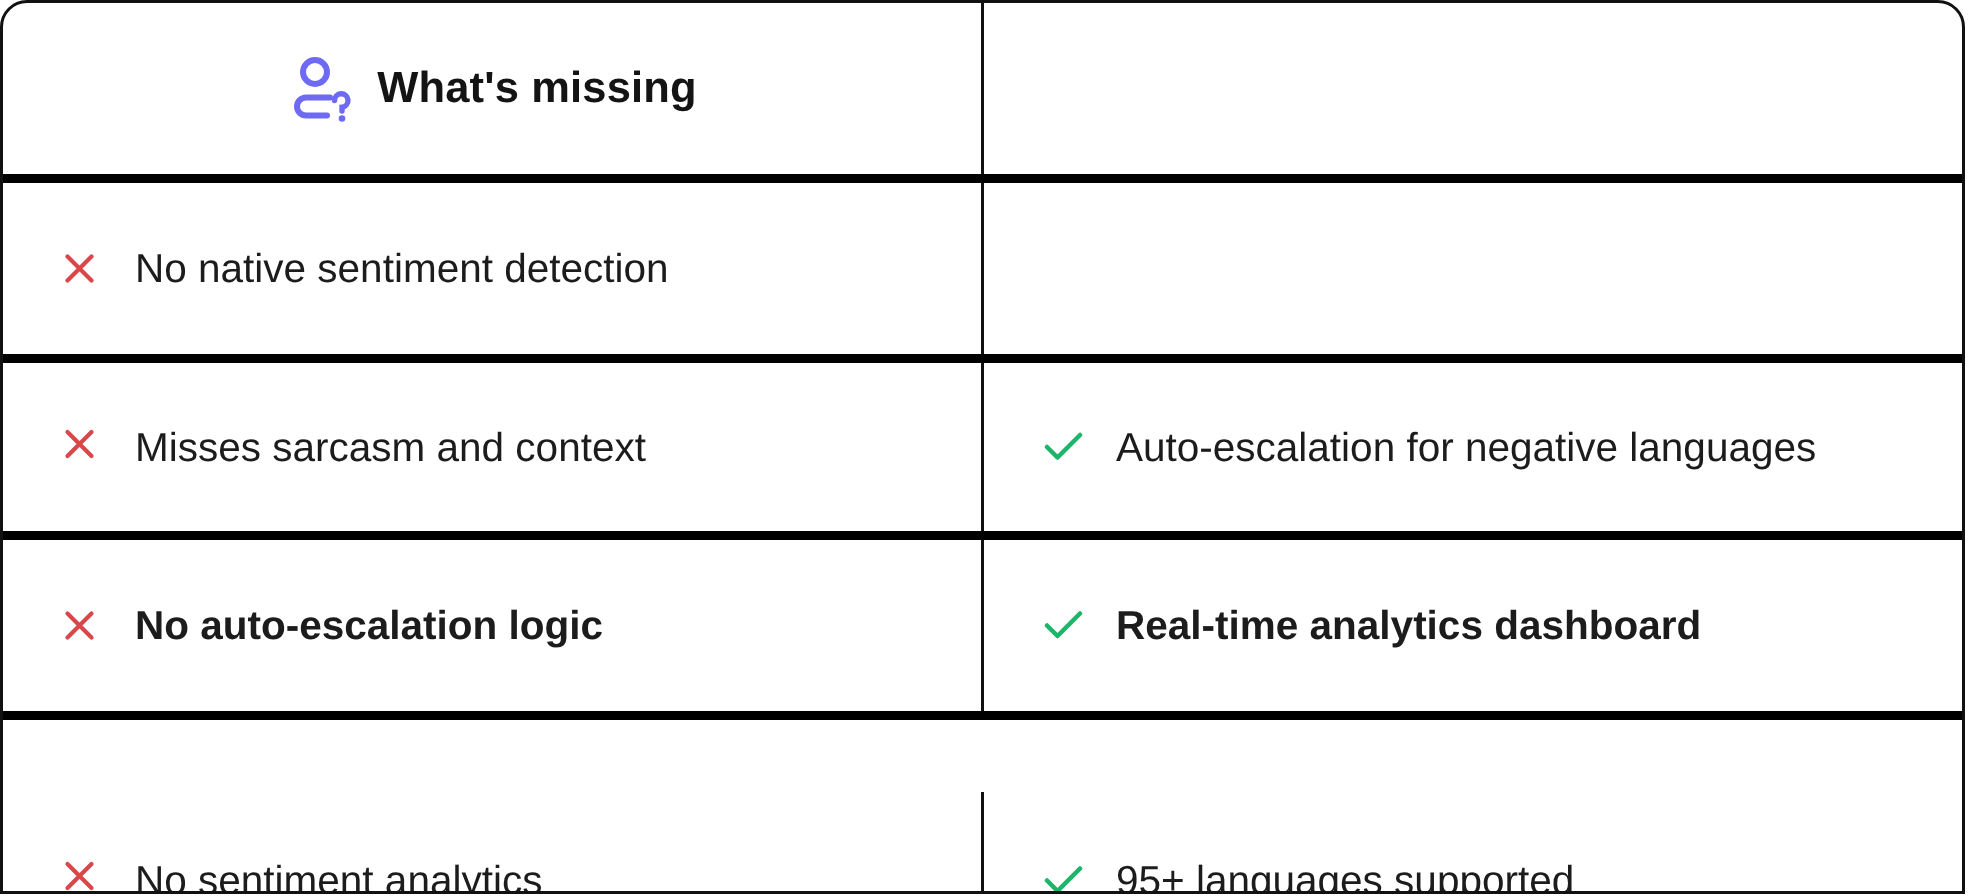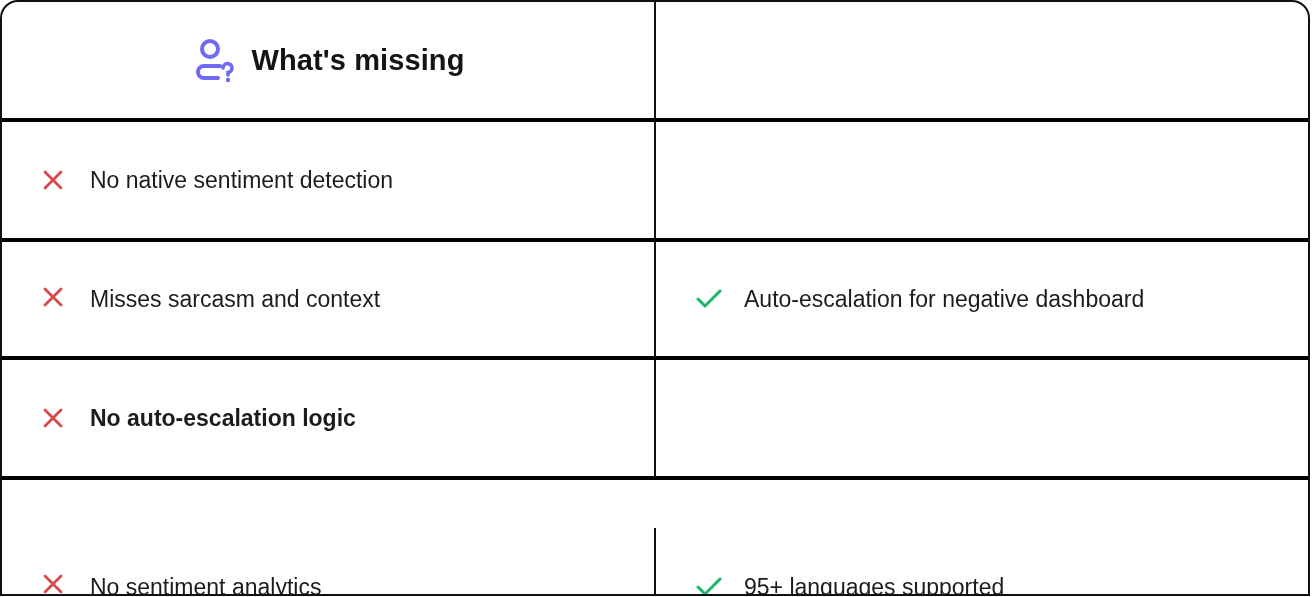--- a/index.html
+++ b/index.html
@@ -27,21 +27,21 @@
       overflow: hidden;
     }
     .row {
       position: absolute;
       left: 0;
       width: 100%;
       display: flex;
       box-sizing: border-box;
     }
     .row.sep {
-      border-bottom: 4px solid #000000;
+      border-bottom: 6px solid #000000;
     }
     .cell {
       position: relative;
       height: 100%;
       display: flex;
       align-items: center;
       box-sizing: border-box;
     }
     .cell.left {
       width: 654px;
@@ -71,21 +71,21 @@
       width: 26px;
       height: 26px;
       display: flex;
       align-items: center;
       justify-content: center;
     }
     .left .item-icon { left: 38px; }
     .right .item-icon { left: 40px; }
     .item-text {
       position: absolute;
-      font-size: 23px;
+      font-size: 27px;
       color: #1c1c1c;
       white-space: nowrap;
       text-align: right;
     }
     .left .item-text { left: 88px; }
     .right .item-text { left: 88px; }
   </style>
 </head>
 <body>
 
@@ -124,32 +124,40 @@
           </svg>
       </span>
       <span class="item-text">Misses sarcasm and context</span>
     </div>
     <div class="cell right">
       <span class="item-icon">
         <svg width="26" height="22" viewBox="0 0 26 22">
             <path d="M2 11 L9 18 L24 3" fill="none" stroke="#1DB56A" stroke-width="3" stroke-linecap="round" stroke-linejoin="round"></path>
           </svg>
       </span>
-      <span class="item-text">Auto-escalation for negative dashboard</span>
+      <span class="item-text">Auto-escalation for negative languages</span>
     </div>
   </div>
 
   <div class="row sep" style="top:358px; height:120px;font-weight:bold;">
     <div class="cell left">
       <span class="item-icon">
         <svg width="22" height="22" viewBox="0 0 22 22">
             <path d="M3 3 L19 19 M19 3 L3 19" stroke="#D9474B" stroke-width="2.8" stroke-linecap="round"></path>
           </svg>
       </span>
       <span class="item-text">No auto-escalation logic</span>
+    </div>
+    <div class="cell right">
+      <span class="item-icon">
+        <svg width="26" height="22" viewBox="0 0 26 22">
+            <path d="M2 11 L9 18 L24 3" fill="none" stroke="#1DB56A" stroke-width="3" stroke-linecap="round" stroke-linejoin="round"></path>
+          </svg>
+      </span>
+      <span class="item-text">Real-time analytics dashboard</span>
     </div>
   </div>
 
   <div class="row" style="top:478px; height:118px;margin-top:48px;">
     <div class="cell left">
       <span class="item-icon" style="margin-top:-6px;">
         <svg width="22" height="22" viewBox="0 0 22 22">
             <path d="M3 3 L19 19 M19 3 L3 19" stroke="#D9474B" stroke-width="2.8" stroke-linecap="round"></path>
           </svg>
       </span>

